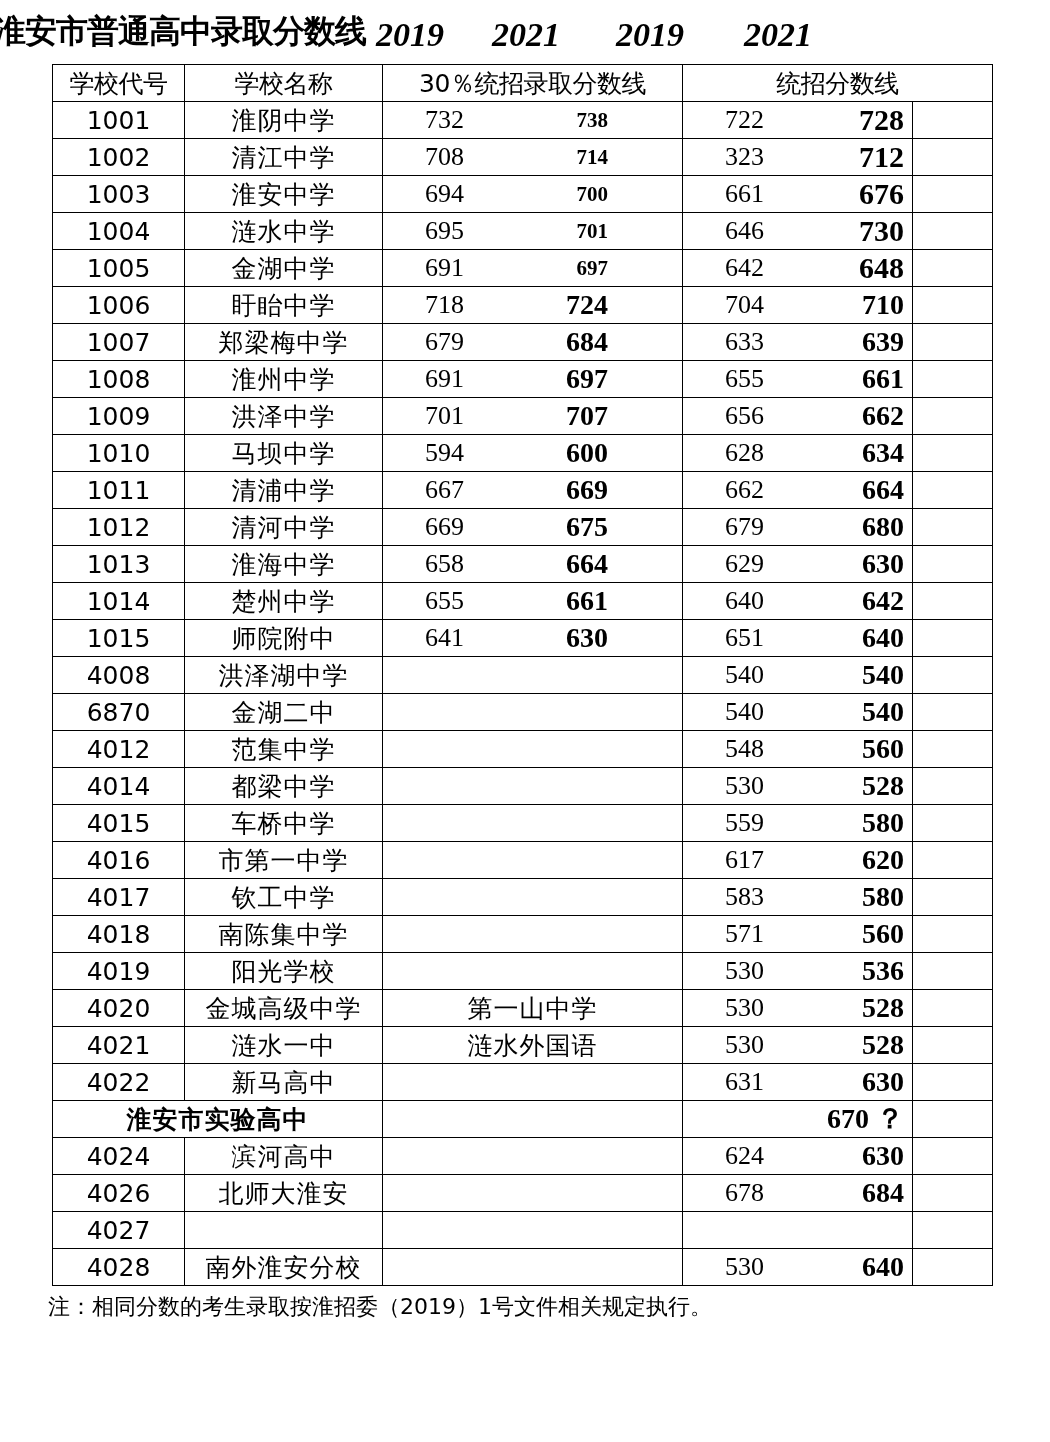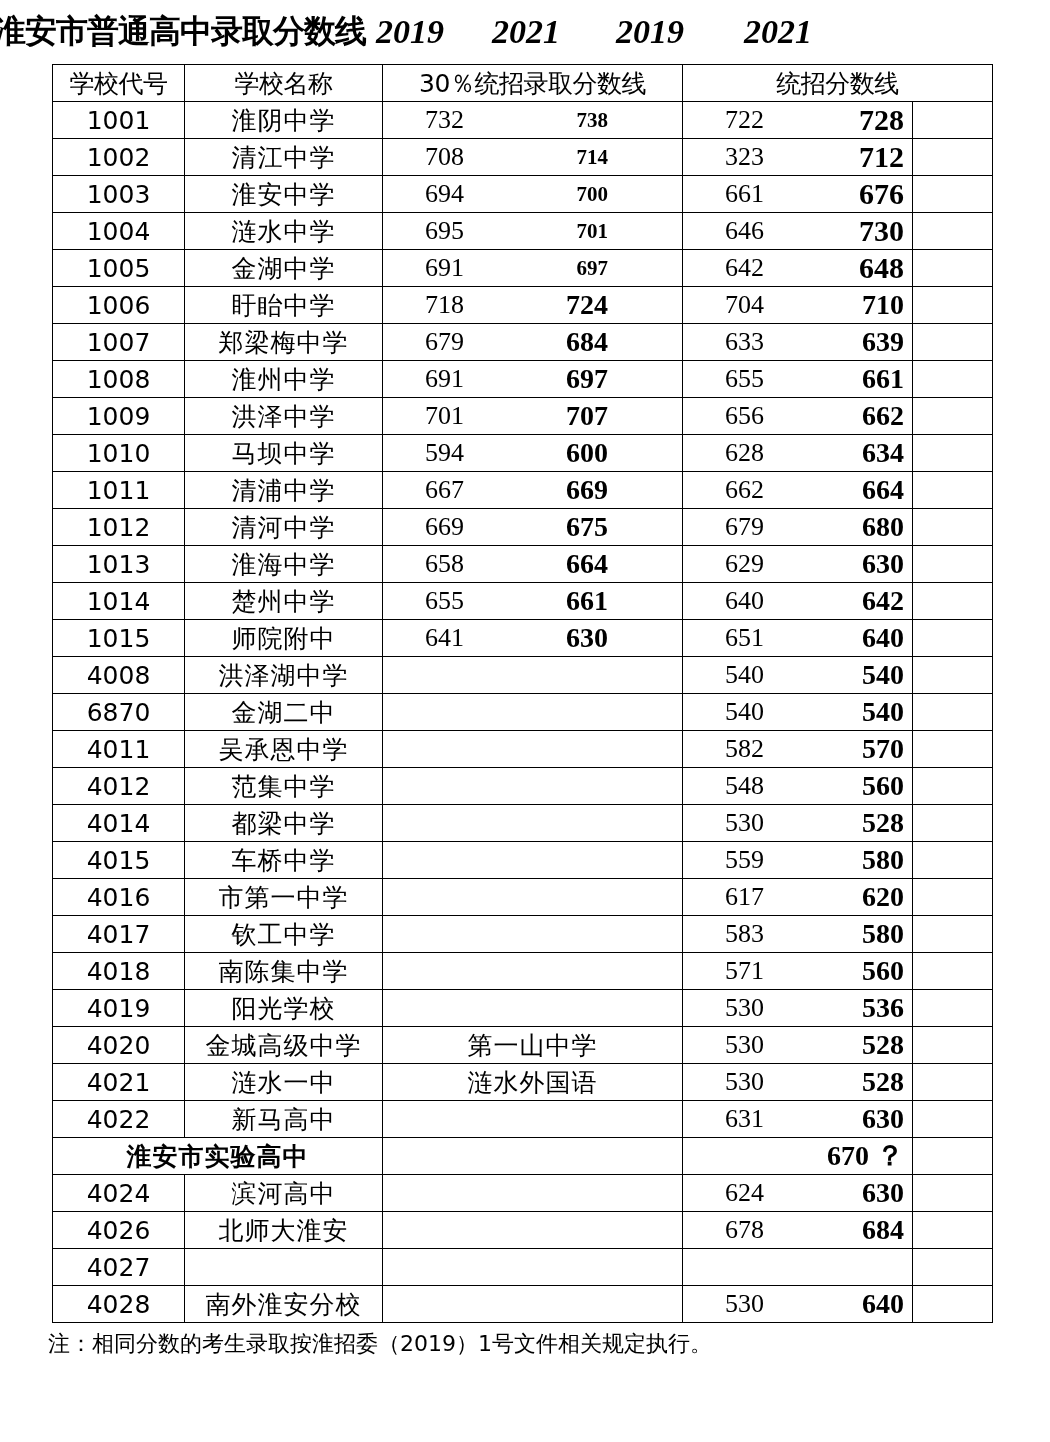--- a/index.html
+++ b/index.html
@@ -12,21 +12,21 @@
     height: 1442px;
     font-family: "Liberation Serif", "DejaVu Serif", serif;
     color: #000;
     position: relative;
     overflow: hidden;
   }
 
   
   .header {
     display: flex;
-    align-items: center;
+    align-items: flex-end;
     padding: 10px 0 4px 0;
     white-space: nowrap;
   }
   .header .doc-title {
     font-family: "DejaVu Sans", sans-serif;
     font-weight: bold;
     font-size: 32px;
     letter-spacing: -1px;
     margin-left: -6px;
   }
@@ -368,30 +368,20 @@
           <td class="code-cell">6870</td>
           <td class="name-cell">金湖二中</td>
           <td class="split p30 sm"></td>
           <td class="split unif sm">
             <span class="old">540</span>
             <span class="new">540</span>
           </td>
           <td class="stub"></td>
         </tr>
         <tr>
-          <td class="code-cell">4011</td>
-          <td class="name-cell">吴承恩中学</td>
-          <td class="split p30 sm"></td>
-          <td class="split unif sm">
-            <span class="old">582</span>
-            <span class="new">570</span>
-          </td>
-          <td class="stub"></td>
-        </tr>
-        <tr>
           <td class="code-cell">4012</td>
           <td class="name-cell">范集中学</td>
           <td class="split p30 sm"></td>
           <td class="split unif sm">
             <span class="old">548</span>
             <span class="new">560</span>
           </td>
           <td class="stub"></td>
         </tr>
         <tr>

